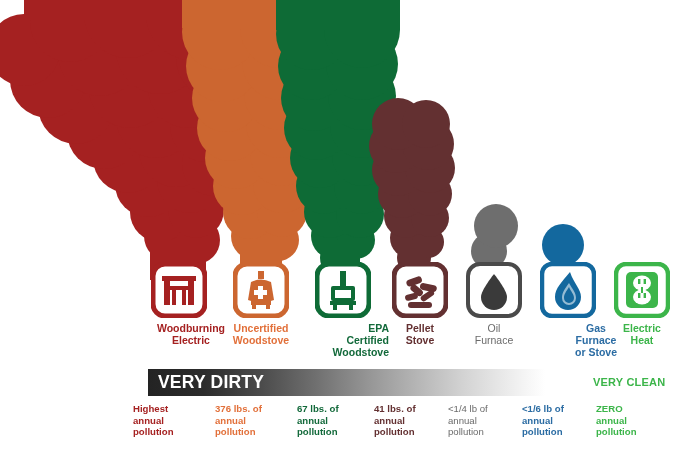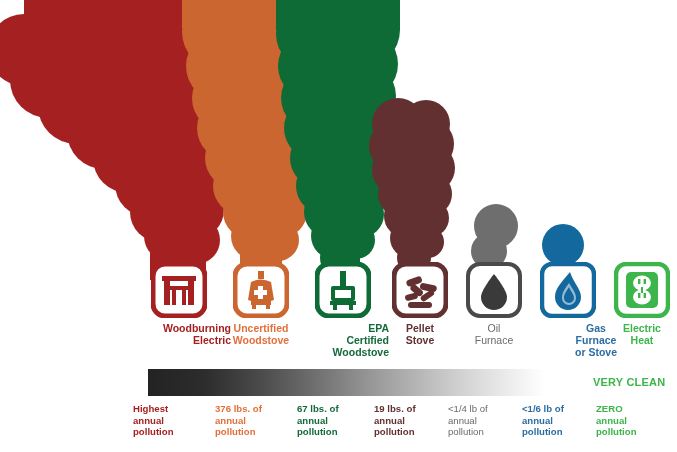--- a/index.html
+++ b/index.html
@@ -229,21 +229,21 @@
         <rect x="24" y="17" width="2.4" height="5" fill="#3cb54a"></rect>
         <rect x="29.6" y="17" width="2.4" height="5" fill="#3cb54a"></rect>
         <rect x="24" y="31" width="2.4" height="5" fill="#3cb54a"></rect>
         <rect x="29.6" y="31" width="2.4" height="5" fill="#3cb54a"></rect>
         <rect x="27" y="25" width="2" height="6" fill="#3cb54a"></rect>
       </svg>
     </div>
   </div>
 
   <div class="label-row">
-    <div class="label-cell" style="left:139px;color:#a52121;text-align:right;">
+    <div class="label-cell" style="left:145px;color:#a52121;">
       <div>Woodburning</div>
       <div>Electric</div>
     </div>
     <div class="label-cell" style="left:215px;color:#e2703a;">
       <div>Uncertified</div>
       <div>Woodstove</div>
     </div>
     <div class="label-cell" style="left:297px;color:#12693a;text-align:right;">
       <div>EPA</div>
       <div>Certified</div>
@@ -263,41 +263,42 @@
       <div>or Stove</div>
     </div>
     <div class="label-cell" style="left:596px;color:#3cb54a;">
       <div>Electric</div>
       <div>Heat</div>
     </div>
   </div>
 
   <div class="bar-wrap">
     <div class="bar-grad"></div>
+    <div class="bar-label-dirty">VERY DIRTY</div>
   </div>
   <div class="bar-label-clean" style="color:#3cb54a;">VERY CLEAN</div>
 
   <div class="stats-row">
     <div class="stat-cell" style="left:133px;color:#a52121;">
       <div>Highest</div>
       <div>annual</div>
       <div>pollution</div>
     </div>
     <div class="stat-cell" style="left:215px;color:#e2703a;">
       <div>376 lbs. of</div>
       <div>annual</div>
       <div>pollution</div>
     </div>
     <div class="stat-cell" style="left:297px;color:#12693a;">
       <div>67 lbs. of</div>
       <div>annual</div>
       <div>pollution</div>
     </div>
     <div class="stat-cell" style="left:374px;color:#633031;">
-      <div>19 lbs. of</div>
+      <div>41 lbs. of</div>
       <div>annual</div>
       <div>pollution</div>
     </div>
     <div class="stat-cell" style="left:448px;color:#6b6b6b;font-weight:normal;">
       <div>&lt;1/4 lb of</div>
       <div>annual</div>
       <div>pollution</div>
     </div>
     <div class="stat-cell" style="left:522px;color:#2b6ca3;">
       <div>&lt;1/6 lb of</div>

